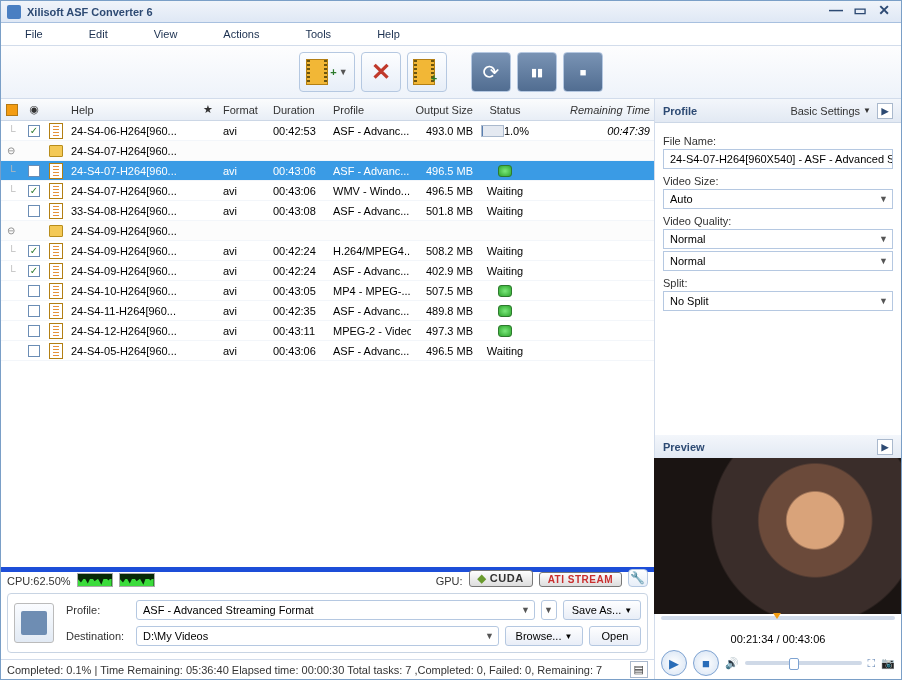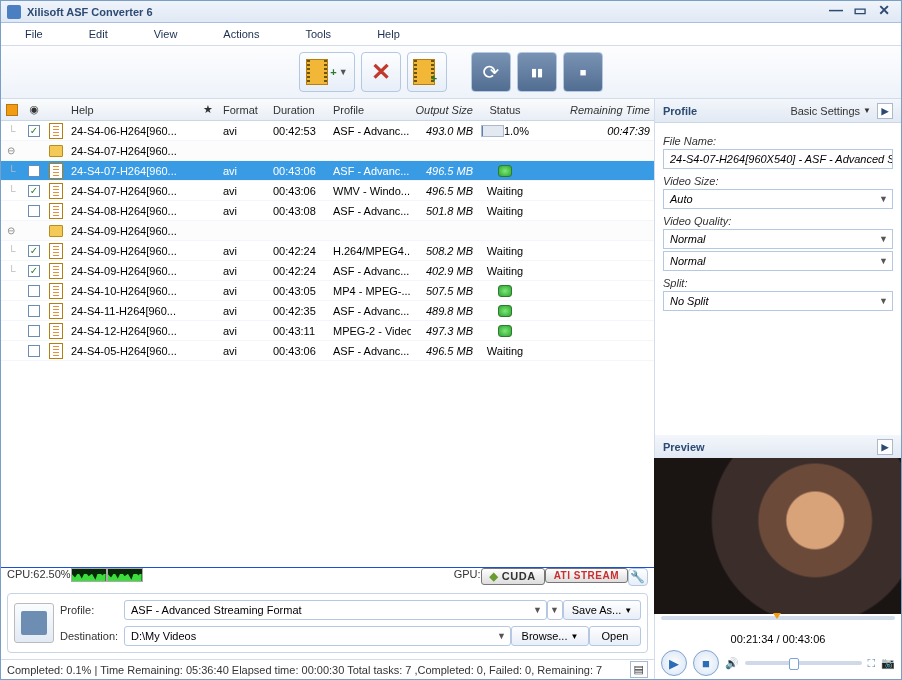--- a/index.html
+++ b/index.html
@@ -22,55 +22,55 @@
 .grid-header { height:22px; display:flex; align-items:center; background:linear-gradient(#fbfcfd,#e8eef6); border-bottom:1px solid #ccd7e6; font-size:11px; color:#333; }
 .grid-header > div, .grid-row > div { padding:0 4px; overflow:hidden; white-space:nowrap; text-overflow:ellipsis; display:flex; align-items:center; }
 .col-tog { width:22px; justify-content:center; }
 .col-chk { width:22px; justify-content:center; }
 .col-ico { width:22px; justify-content:center; }
 .col-name { width:130px; }
 .col-star { width:22px; justify-content:center; }
 .col-fmt { width:50px; }
 .col-dur { width:60px; }
 .col-prof { width:82px; }
-.col-out { width:66px; text-align:left; justify-content:flex-end;font-style:italic; }
+.col-out { width:66px; text-align:left; justify-content:flex-end; }
 .col-stat { width:56px; justify-content:center; }
 .col-rem { flex:1; text-align:right; justify-content:flex-end; padding-right:10px;font-style:italic; }
 .grid-body { flex:1; overflow:auto; background:#fff; }
 .grid-row { height:20px; display:flex; align-items:center; border-bottom:1px solid #f3f6fa; }
 .grid-row.group { background:#fcfcfc; }
 .grid-row.sel { background:#3a9be5; color:#fff; }
 .cb { width:12px; height:12px; border:1px solid #6b8db5; display:inline-block; background:#fff; }
 .cb.on::after { content:"✓"; color:#2c7a2c; font-size:10px; line-height:10px; display:block; text-align:center; }
 .folder-ic { width:16px; height:12px; background:#f4c956; border:1px solid #b88d1c; border-radius:1px; }
 .doc-ic { width:14px; height:16px; background:#fff; border:1px solid #b37f13; background:linear-gradient(#fff,#fff); position:relative; }
 .doc-ic::before { content:""; position:absolute; inset:2px 3px; background:repeating-linear-gradient(#e5913a 0 1px,transparent 1px 3px); }
 .led { width:14px; height:12px; border-radius:3px; border:1px solid #2e7a2e; background:radial-gradient(#7be87b,#2ea52e); display:inline-block; }
 .tog-ic { width:10px; color:#888; font-size:10px; }
-.cpu-bar { height:20px; display:flex; align-items:flex-start; border-top:1px solid #1d4ed8; padding:0 6px; font-size:11px; color:#333; }
+.cpu-bar { height:20px; display:flex; align-items:flex-end; border-top:5px solid #1d4ed8; padding:0 6px; gap:6px; font-size:11px; color:#333; }
 .spark { width:36px; height:14px; background:#062806; border:1px solid #aaa; position:relative; overflow:hidden; }
 .spark::after { content:""; position:absolute; inset:0; background:linear-gradient(transparent 40%,#3bdc3b 40%); clip-path:polygon(0 100%,0 40%,10% 70%,20% 30%,30% 80%,40% 20%,50% 60%,60% 40%,70% 90%,80% 10%,90% 55%,100% 30%,100% 100%); }
 .gpu-badge { border:1px solid #777; border-radius:3px; padding:1px 8px; background:linear-gradient(#fefefe,#ddd); font-weight:bold; font-size:10px; letter-spacing:0.5px; color:#333; }
 .gpu-badge.ati { color:#c92f2f; }
 .bottom-box { border:1px solid #c8d4e3; border-radius:4px; margin:6px; padding:6px; display:flex; flex-direction:column; gap:6px; }
-.bot-row { display:flex; align-items:center; gap:0; }
+.bot-row { display:flex; align-items:center; gap:6px; }
 .bot-label { width:64px; color:#333; }
 .bot-select { flex:1; height:20px; border:1px solid #b5c8e1; border-radius:3px; padding:0 18px 0 6px; background:#fff; position:relative; display:flex; align-items:center; }
 .bot-caret { position:absolute; right:4px; color:#555; font-size:9px; }
 .bot-btn { width:78px; height:20px; border:1px solid #b5c8e1; border-radius:3px; background:linear-gradient(#fefeff,#e9eef7); display:flex; align-items:center; justify-content:center; cursor:pointer; }
 .bot-btn.wide { width:52px; }
 .asf-icon { width:40px; height:40px; border:1px solid #bbb; border-radius:3px; background:linear-gradient(#fafcff,#e2eaf4); margin-right:6px; position:relative; }
 .asf-icon::before {content:""; position:absolute; inset:7px 6px; background:#6e8db3; border-radius:2px; }
 .status-line { height:20px; border-top:1px solid #d2dceb; display:flex; align-items:center; padding:8px 6px; font-size:11px; color:#333; gap:6px; }
 .right-pane { width:246px; display:flex; flex-direction:column; background:#fff; }
 .sec-title { height:24px; background:linear-gradient(#f3f6fb,#e2e9f3); border-bottom:1px solid #ccd7e6; display:flex; align-items:center; padding:0 8px; font-weight:bold; color:#2d4a73; }
 .sec-title .spacer { flex:1; }
 .sec-title-btn { font-weight:normal; color:#333; cursor:pointer; display:flex; align-items:center; gap:3px; }
 .expand-btn { width:16px; height:16px; border:1px solid #aab9cd; background:#fff; text-align:center; line-height:14px; margin-left:6px; cursor:pointer; font-size:9px; }
-.profile-body { padding:8px; display:flex; flex-direction:column; gap:2px; flex:0 0 auto;font-style:italic; }
+.profile-body { padding:8px; display:flex; flex-direction:column; gap:2px; flex:0 0 auto; }
 .pf-label { color:#333; margin-top:4px; }
 .pf-field { height:20px; border:1px solid #b5c8e1; padding:0 18px 0 6px; display:flex; align-items:center; background:#fff; position:relative; overflow:hidden; white-space:nowrap; }
 .pf-field .bot-caret { right:4px; }
 .preview-body { flex:1; display:flex; flex-direction:column; }
 .preview-img { flex:1; background:#000; display:flex; align-items:center; justify-content:center; position:relative; overflow:hidden; margin:-1px; }
 .preview-scene { position:absolute; inset:0; background:radial-gradient(circle at 65% 40%, #d9a37a 0 15%, #6b4a3a 16% 30%, #3a2d2a 31% 55%, #1a1412 56% 100%); }
 .timeline { height:18px; padding:0 6px; display:flex; align-items:center; justify-content:center; gap:4px; color:#333; position:relative; }
 .tl-track { position:absolute; left:6px; right:6px; top:3px; height:4px; background:#d2dceb; border-radius:2px; }
 .tl-mark { position:absolute; top:0; width:0; height:0; border-left:4px solid transparent; border-right:4px solid transparent; border-top:6px solid #f39c12; }
 .controls { height:32px; display:flex; align-items:center; gap:6px; padding:0 6px; }
@@ -220,21 +220,21 @@
           <div class="col-rem"></div>
         </div>
         <div class="grid-row">
           <div class="col-tog"></div>
           <div class="col-chk">
             <span class="cb"></span>
           </div>
           <div class="col-ico">
             <span class="doc-ic"></span>
           </div>
-          <div class="col-name">24-S4-08-H264[960...</div>
+          <div class="col-name">33-S4-08-H264[960...</div>
           <div class="col-star"></div>
           <div class="col-fmt">avi</div>
           <div class="col-dur">00:43:08</div>
           <div class="col-prof">ASF - Advanc...</div>
           <div class="col-out">501.8 MB</div>
           <div class="col-stat">Waiting</div>
           <div class="col-rem"></div>
         </div>
         <div class="grid-row group">
           <div class="col-tog">

